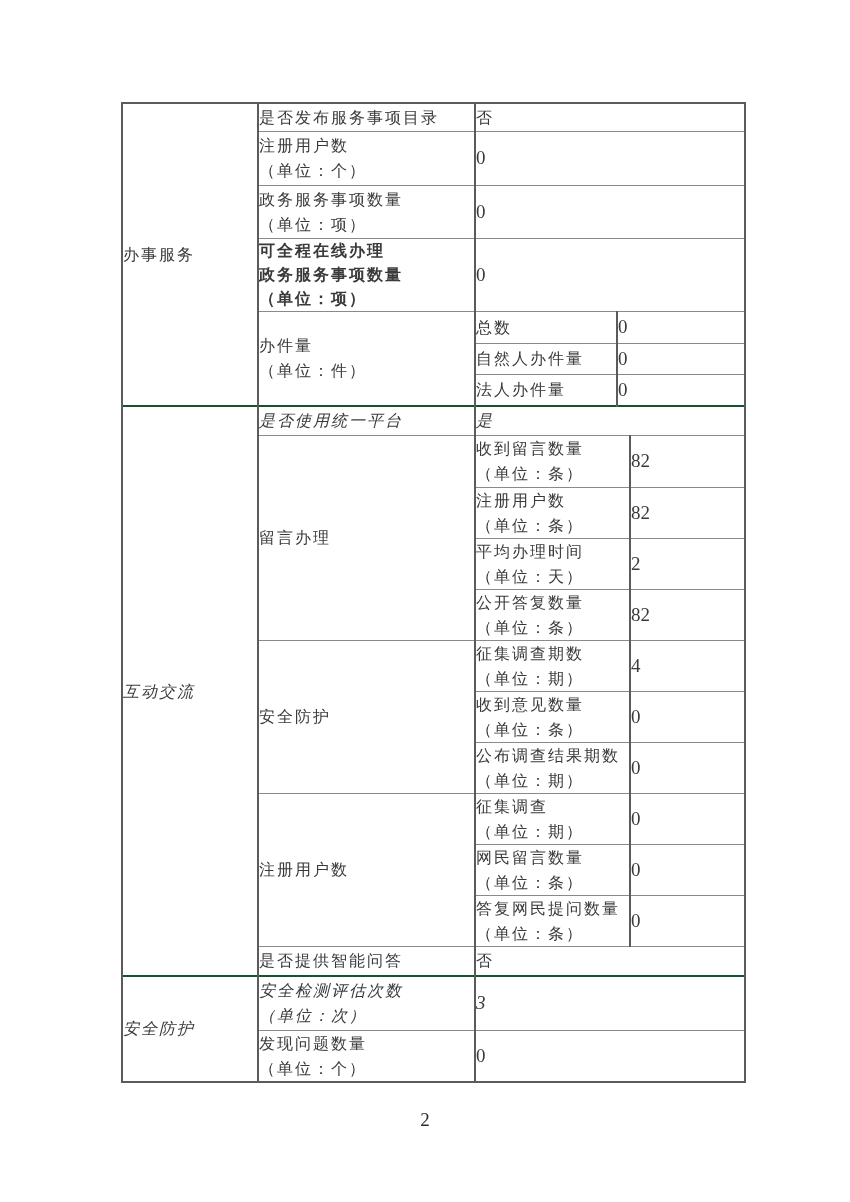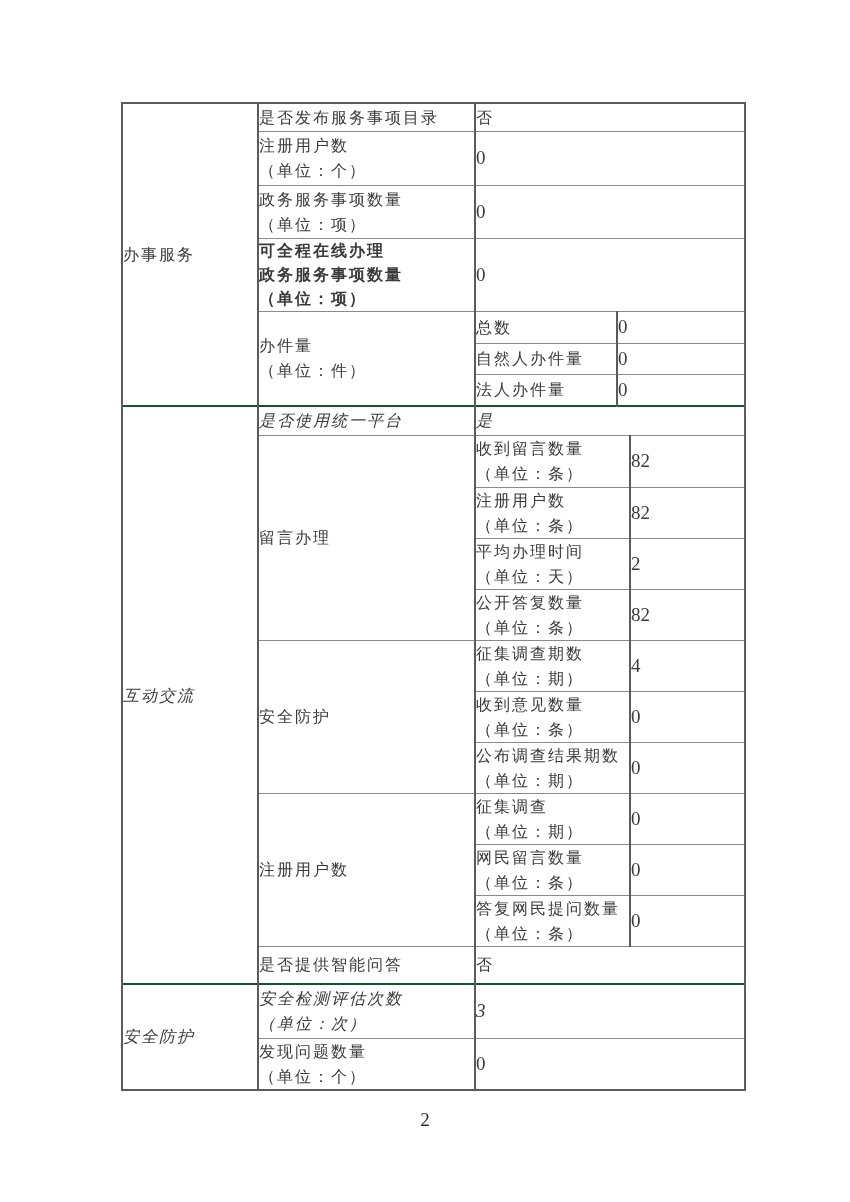--- a/index.html
+++ b/index.html
@@ -238,21 +238,21 @@
     </tr>
     <tr style="height:50px">
       <td colspan="2">
         <div>答复网民提问数量</div>
         <div>（单位：条）</div>
       </td>
       <td class="num">
         <div>0</div>
       </td>
     </tr>
-    <tr style="height:38px">
+    <tr style="height:30px">
       <td>
         <div>是否提供智能问答</div>
       </td>
       <td colspan="3">
         <div>否</div>
       </td>
     </tr>
 
     <tr class="section-start" style="height:54px">
       <td rowspan="2">

